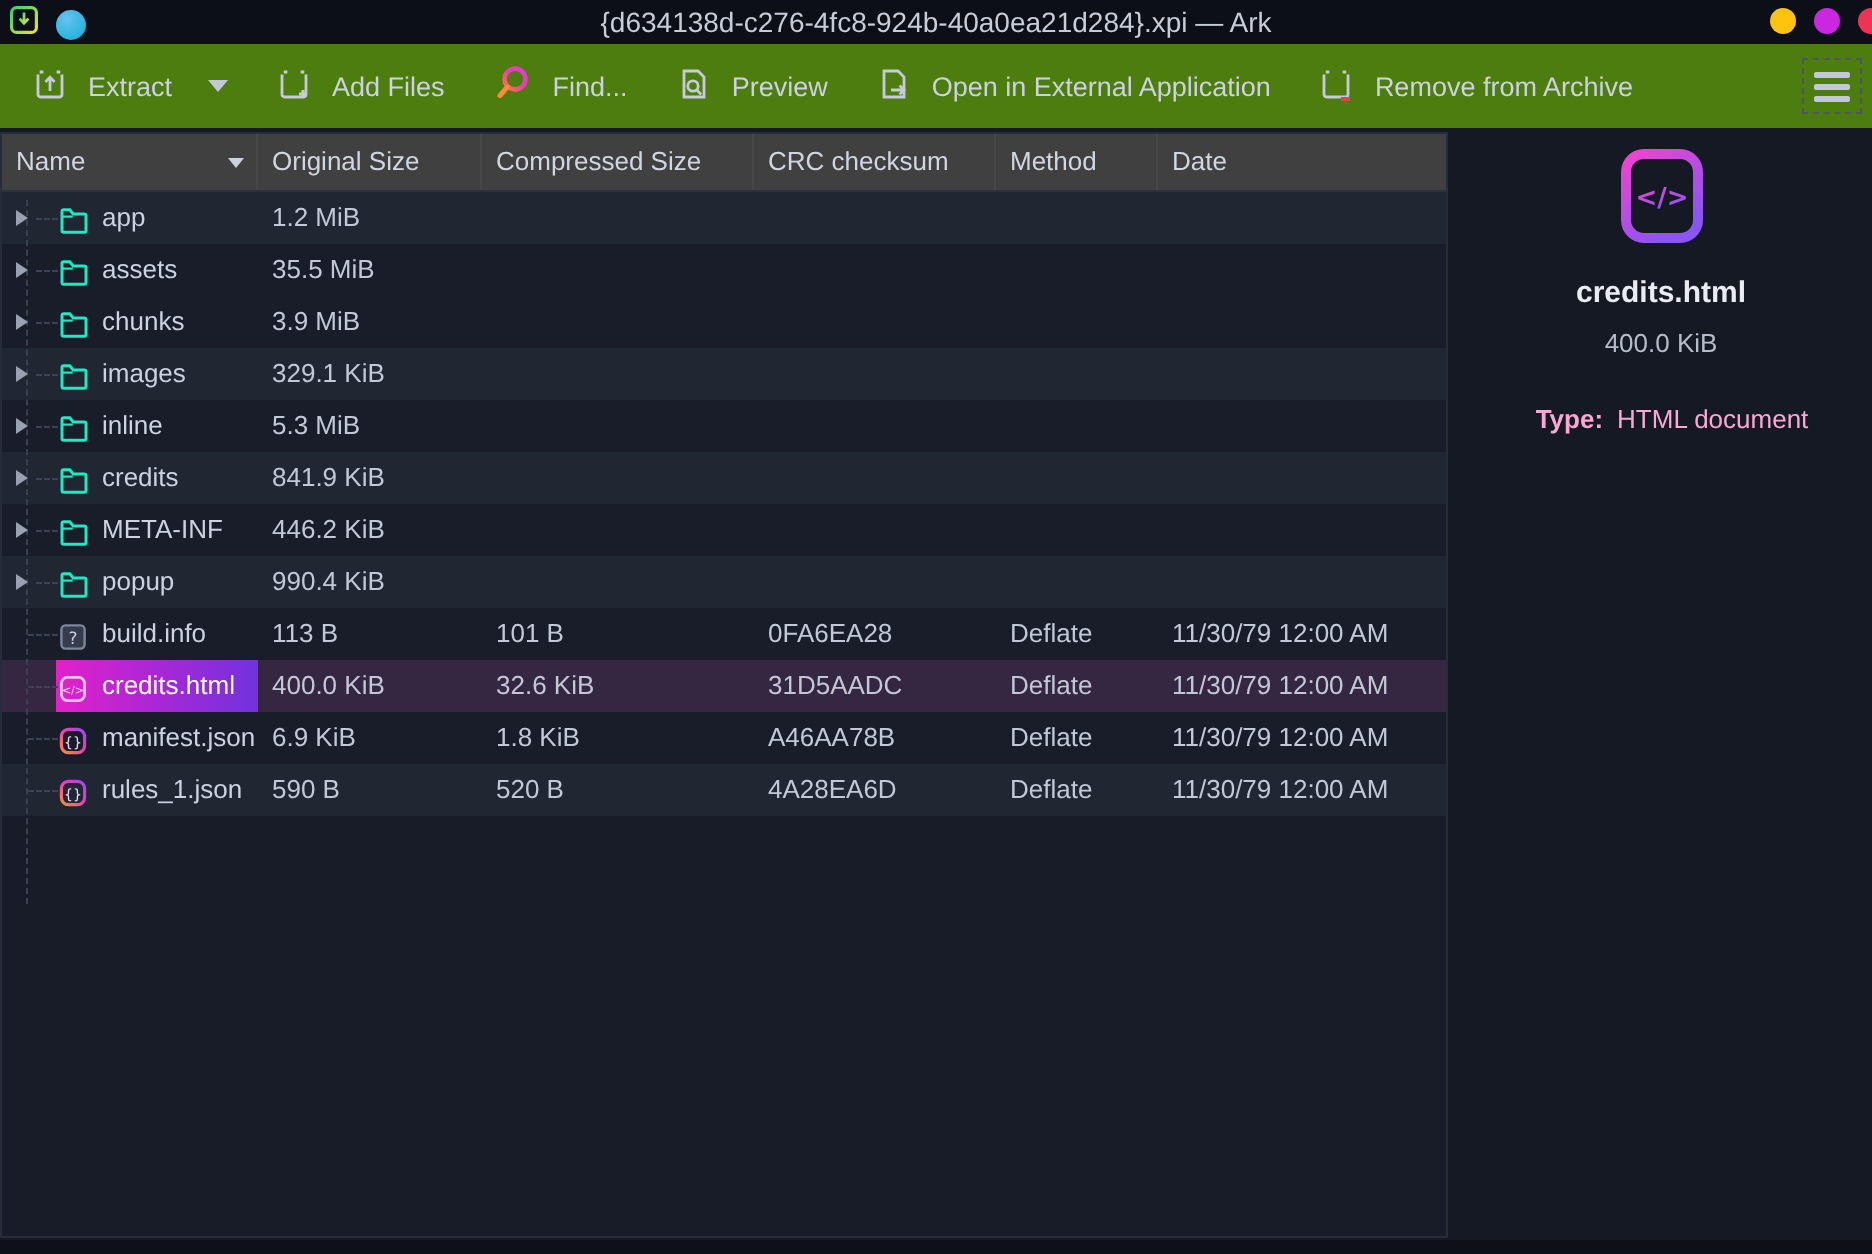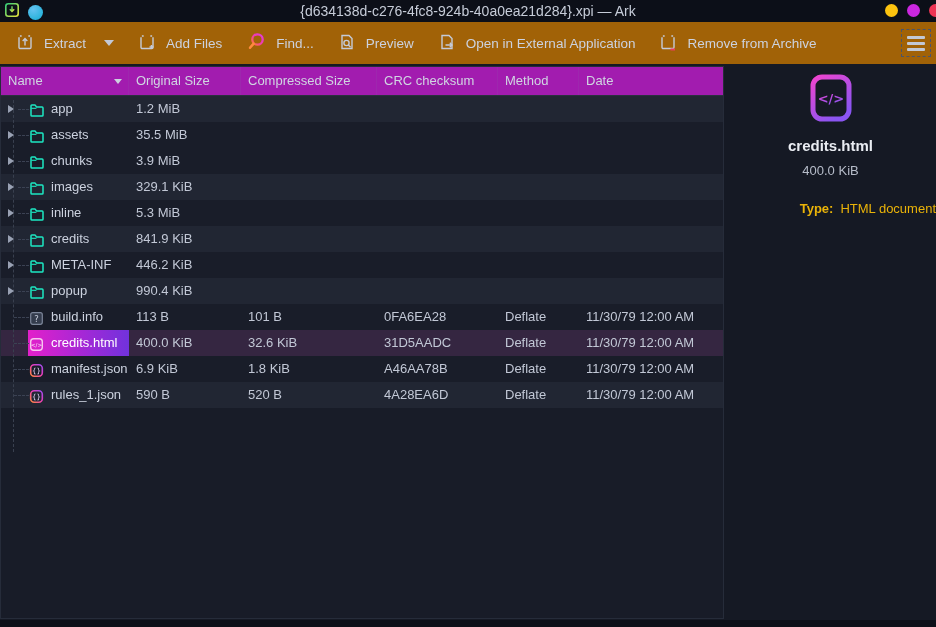--- a/index.html
+++ b/index.html
@@ -11,36 +11,36 @@
   .tb-icons{position:absolute;left:5px;top:3px;display:flex;align-items:center;gap:9px;}
   .cyan-dot{width:15px;height:15px;border-radius:50%;
             background:radial-gradient(circle at 35% 30%,#64c2f2 0%,#2cb4dc 70%,#1898c8 100%);}
   .tb-title{position:absolute;left:0;right:0;top:0;height:22px;line-height:22px;text-align:center;
             font-size:14px;color:#c6ccd8;}
   .tb-controls{position:absolute;right:-6px;top:4px;display:flex;gap:9px;}
   .wbtn{width:13px;height:13px;border-radius:50%;}
   .wbtn.min{background:#fdc30f;} .wbtn.max{background:#cb27e0;} .wbtn.close{background:#ee3354;}
 
   
-  .toolbar{position:absolute;left:0;top:22px;width:100%;height:42px;background:#a16207;
+  .toolbar{position:absolute;left:0;top:22px;width:100%;height:42px;background:#4d7c0f;
            display:flex;align-items:center;padding-left:13px;box-sizing:border-box;gap:19px;}
   .tbtn{display:flex;align-items:center;gap:9px;font-size:13.5px;color:#ccd2df;background:none;
         border:none;padding:4px 2px;cursor:default;font-family:inherit;}
   .tbtn svg{flex:0 0 auto;}
   .dd-arrow{width:0;height:0;border-left:5px solid transparent;border-right:5px solid transparent;
             border-top:6px solid #c3c9d6;margin-left:9px;}
   .hamburger{position:absolute;right:5px;top:7px;width:30px;height:28px;background:none;
              border:1px dashed #4c5468;display:flex;flex-direction:column;justify-content:center;
              align-items:center;gap:3px;padding:0;}
   .hamburger span{display:block;width:18px;height:3px;background:#c2c8d5;border-radius:1px;}
 
   
   .tableview{position:absolute;left:0;top:66px;width:724px;height:553px;box-sizing:border-box;
              border:1px solid #262c3a;background:#181c28;}
-  .thead{display:flex;height:28px;background:#a21caf;border-bottom:1px solid #2a3040;}
+  .thead{display:flex;height:28px;background:#404040;border-bottom:1px solid #2a3040;}
   .hcell{position:relative;box-sizing:border-box;line-height:28px;padding-left:7px;font-size:13px;
          color:#d0d6e2;border-right:1px solid rgba(130,140,170,0.10);overflow:hidden;white-space:nowrap;}
   .sorticon{position:absolute;right:6px;top:12px;width:0;height:0;
             border-left:4px solid transparent;border-right:4px solid transparent;
             border-top:5px solid #ccd2df;}
   .c0{width:128px;} .c1{width:112px;} .c2{width:136px;} .c3{width:121px;} .c4{width:81px;} .c5{flex:1;border-right:none;}
   .tbody{position:relative;}
   .treeline{position:absolute;left:12px;top:4px;height:352px;border-left:1px dashed #39404f;z-index:0;}
   .trow{display:flex;height:26px;}
   .trow.odd{background:#191d29;} .trow.even{background:#212633;justify-content:space-between;}
@@ -58,21 +58,21 @@
   .ficon{position:absolute;left:28px;top:50%;margin-top:-8px;width:16px;height:16px;z-index:1;}
   .flabel{position:absolute;left:50px;top:0;right:2px;line-height:26px;z-index:1;color:#ccd2df;
           font-size:13px;overflow:hidden;white-space:nowrap;}
   .trow.selected .flabel{color:#ffffff;}
 
   
   .sidebar{position:absolute;left:725px;top:64px;width:211px;bottom:8px;text-align:center;}
   .bigicon{margin-top:9px;}
   .fi-name{margin-top:10px;font-size:15px;font-weight:bold;color:#e9ecf2;}
   .fi-size{margin-top:9px;font-size:13px;color:#b6bcc9;}
-  .fi-type{margin-top:23px;padding-left:11px;text-align:right;font-size:13px;color:#eab308;}
+  .fi-type{margin-top:23px;padding-left:11px;text-align:center;font-size:13px;color:#f9a8d4;}
   .fi-type b{margin-right:7px;}
 
   .bottomstrip{position:absolute;left:0;bottom:0;width:100%;height:7px;background:#0d1019;}
 </style>
 </head>
 <body>
 
 <div class="window">
 
   <div class="titlebar">

